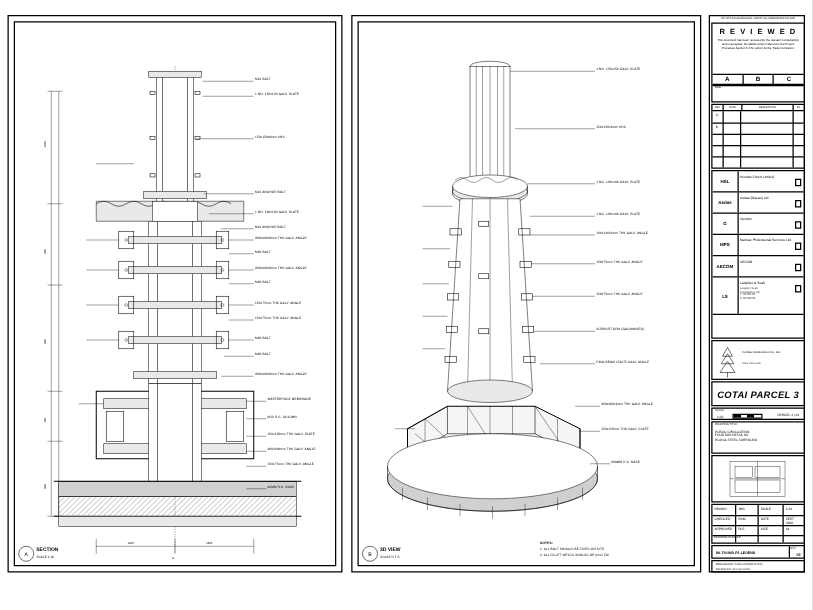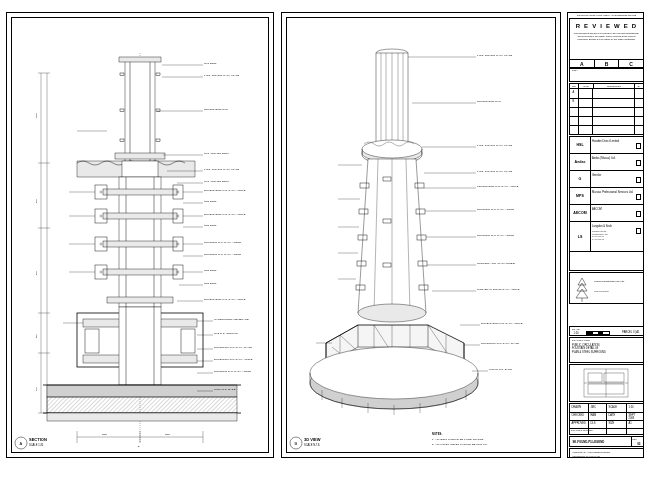--- a/index.html
+++ b/index.html
@@ -446,20 +446,23 @@
 
     <div style="position:absolute;left:1px;top:259px;width:75px;height:32px;border:0.6px solid #000;box-sizing:border-box;">
       <svg width="22" height="30" style="left:1px;top:1px;">
         <path class="st" d="M11 4 l4 7 h-8 z M11 9 l5 8 h-10 z M11 15 l6 9 h-12 z"></path>
         <line class="st" x1="11" y1="24" x2="11" y2="28"></line>
       </svg>
       <div style="position:absolute;left:24px;top:8px;font-size:2.4px;line-height:1.2;">Forbes Construction Co. Ltd.</div>
       <div style="position:absolute;left:24px;top:17px;font-size:2.1px;color:#333;">Main Contractor</div>
     </div>
 
+    <div style="position:absolute;left:1px;top:292px;width:75px;height:20px;border:0.6px solid #000;box-sizing:border-box;display:flex;align-items:center;justify-content:center;">
+      <div class="projname">COTAI PARCEL 3</div>
+    </div>
 
     <div style="position:absolute;left:1px;top:313px;width:75px;height:10px;border:0.6px solid #000;box-sizing:border-box;">
       <div class="tb-label" style="position:absolute;left:2px;top:1px;">SCALE</div>
       <div class="tb-cell" style="left:2px;top:4px;">1:20</div>
       <div class="scalebar" style="left:16px;top:4px;width:22px;background:linear-gradient(to right,#000 0 25%,#fff 25% 50%,#000 50% 75%,#fff 75% 100%);"></div>
       <div class="tb-cell" style="right:2px;top:3px;">PARCEL 3 | A1</div>
     </div>
 
     <div style="position:absolute;left:1px;top:324px;width:75px;height:26px;border:0.6px solid #000;box-sizing:border-box;">
       <div class="tb-label" style="position:absolute;left:2px;top:1px;">DRAWING TITLE</div>

